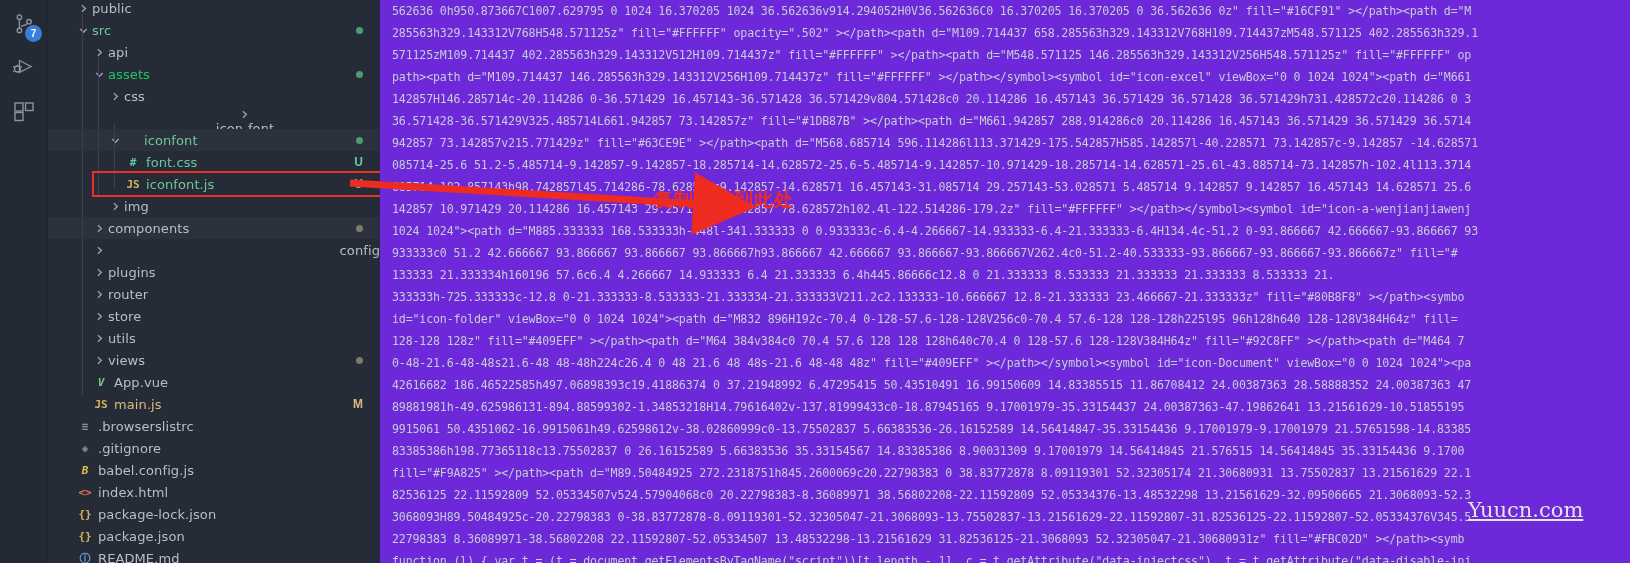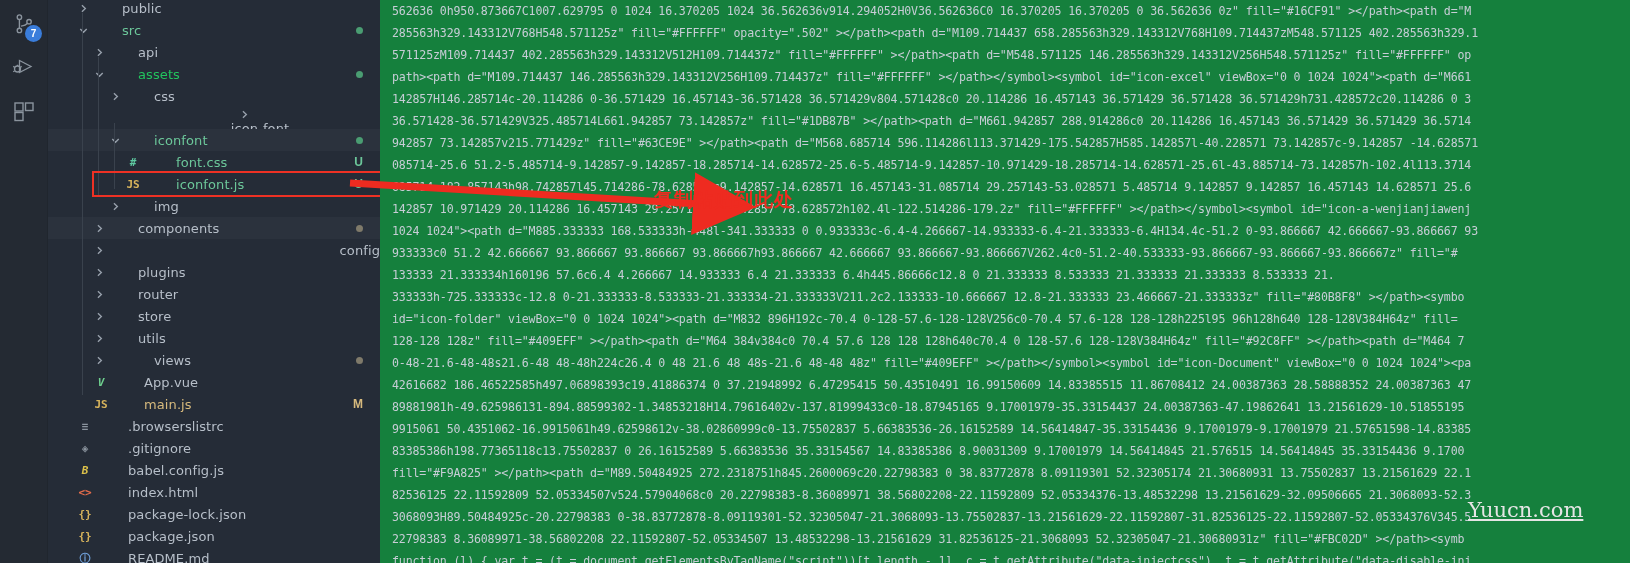--- a/index.html
+++ b/index.html
@@ -74,21 +74,21 @@
   }
   .row .twisty svg { display:block; }
   .row .ficon {
     width: 18px; flex: 0 0 18px;
     display: flex; align-items: center; justify-content: center;
     font-size: 11px;
     font-family: "DejaVu Sans Mono", monospace;
     font-weight: 700;
     margin-right: 2px;
   }
-  .row .label { padding-left: 2px; letter-spacing: .1px; margin-left: 30px; }
+  .row .label { padding-left: 2px; letter-spacing: .1px; }
   .row .deco {
     position: absolute;
     right: 17px;
     font-size: 12px;
     font-family: "Liberation Sans", sans-serif;
     font-weight: 600;
   }
   .dot { width: 7px; height: 7px; border-radius: 50%; display:block; }
 
   
@@ -102,21 +102,21 @@
   .redbox {
     position: absolute;
     border: 2px solid #ee3124;
     pointer-events: none;
   }
 
   
   .editor {
     flex: 1 1 auto;
     height: 563px;
-    background: #15803d;
+    background: #6d28d9;
     position: relative;
     overflow: hidden;
     padding-top: 0px;
   }
   .code {
     font-family: "DejaVu Sans Mono", monospace;
     font-size: 11.6px;
     line-height: 22px;
     color: #c7cdd6;
     white-space: pre;
@@ -237,21 +237,21 @@
           <span class="label">css</span>
         </div>
         <div class="row" style="top: 107px; position: absolute; left: 0px; right: 0px; padding-left: 60px; flex-direction: column;">
           <span class="twisty">
             <svg width="11" height="11" viewBox="0 0 12 12" fill="none" stroke="#98a1ac" stroke-width="1.5">
               <path d="M4.3 2.5 L8 6 L4.3 9.5"></path>
             </svg>
           </span>
           <span class="label">icon-font</span>
         </div>
-        <div class="row hl" style="top: 129px; position: absolute; left: 0px; right: 0px; padding-left: 60px;">
+        <div class="row hl" style="top: 129px; position: absolute; left: 0px; right: 0px; padding-left: 60px; gap: 20px;">
           <span class="twisty">
             <svg width="11" height="11" viewBox="0 0 12 12" fill="none" stroke="#98a1ac" stroke-width="1.5">
               <path d="M2.5 4.3 L6 8 L9.5 4.3"></path>
             </svg>
           </span>
           <span class="label" style="color: rgb(108, 199, 154);">iconfont</span>
           <span class="deco" style="top: 8px;">
             <span class="dot" style="background: rgb(74, 157, 114);"></span>
           </span>
         </div>
@@ -317,21 +317,21 @@
           <span class="label">store</span>
         </div>
         <div class="row" style="top: 327px; position: absolute; left: 0px; right: 0px; padding-left: 44px;">
           <span class="twisty">
             <svg width="11" height="11" viewBox="0 0 12 12" fill="none" stroke="#98a1ac" stroke-width="1.5">
               <path d="M4.3 2.5 L8 6 L4.3 9.5"></path>
             </svg>
           </span>
           <span class="label">utils</span>
         </div>
-        <div class="row" style="top: 349px; position: absolute; left: 0px; right: 0px; padding-left: 44px; gap: 16px;">
+        <div class="row" style="top: 349px; position: absolute; left: 0px; right: 0px; padding-left: 44px;">
           <span class="twisty">
             <svg width="11" height="11" viewBox="0 0 12 12" fill="none" stroke="#98a1ac" stroke-width="1.5">
               <path d="M4.3 2.5 L8 6 L4.3 9.5"></path>
             </svg>
           </span>
           <span class="label">views</span>
           <span class="deco" style="top: 8px;">
             <span class="dot" style="background: rgb(127, 122, 106);"></span>
           </span>
         </div>

